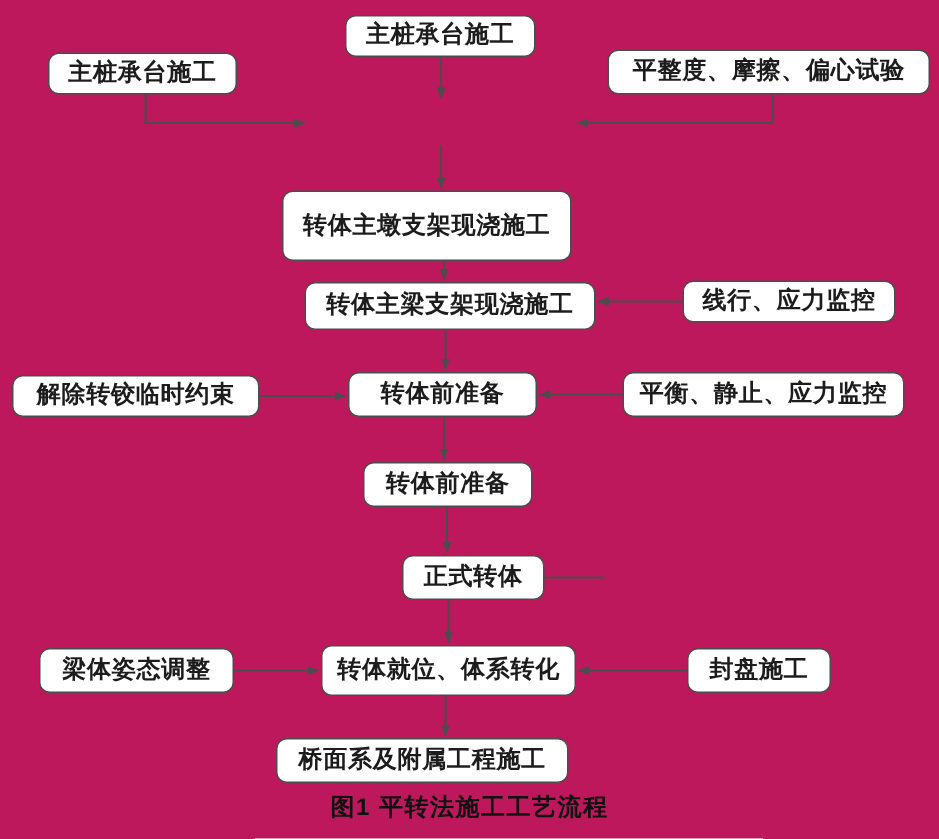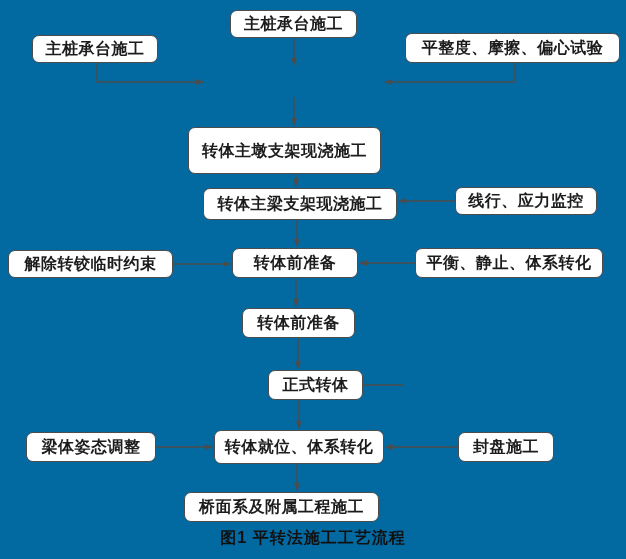--- a/index.html
+++ b/index.html
@@ -5,21 +5,21 @@
   html, body {
     margin: 0;
     padding: 0;
     background: #ffffff;
     font-family: "Liberation Sans", sans-serif;
   }
   .canvas {
     position: relative;
     width: 626px;
     height: 559px;
-    background: #0369a1;
+    background: #be185d;
     overflow: hidden;
   }
   .wires {
     position: absolute;
     left: 0;
     top: 0;
     z-index: 0;
   }
   .node {
     position: absolute;
@@ -115,21 +115,21 @@
 
   <div class="node" style="left:8px;top:250px;width:165px;height:28px">
     <span class="node-label">解除转铰临时约束</span>
   </div>
 
   <div class="node" style="left:232px;top:248px;width:126px;height:30px">
     <span class="node-label">转体前准备</span>
   </div>
 
   <div class="node" style="left:415px;top:248px;width:188px;height:30px">
-    <span class="node-label">平衡、静止、体系转化</span>
+    <span class="node-label">平衡、静止、应力监控</span>
   </div>
 
   <div class="node" style="left:242px;top:308px;width:113px;height:30px">
     <span class="node-label">转体前准备</span>
   </div>
 
   <div class="node" style="left:268px;top:370px;width:95px;height:30px">
     <span class="node-label">正式转体</span>
   </div>
 

